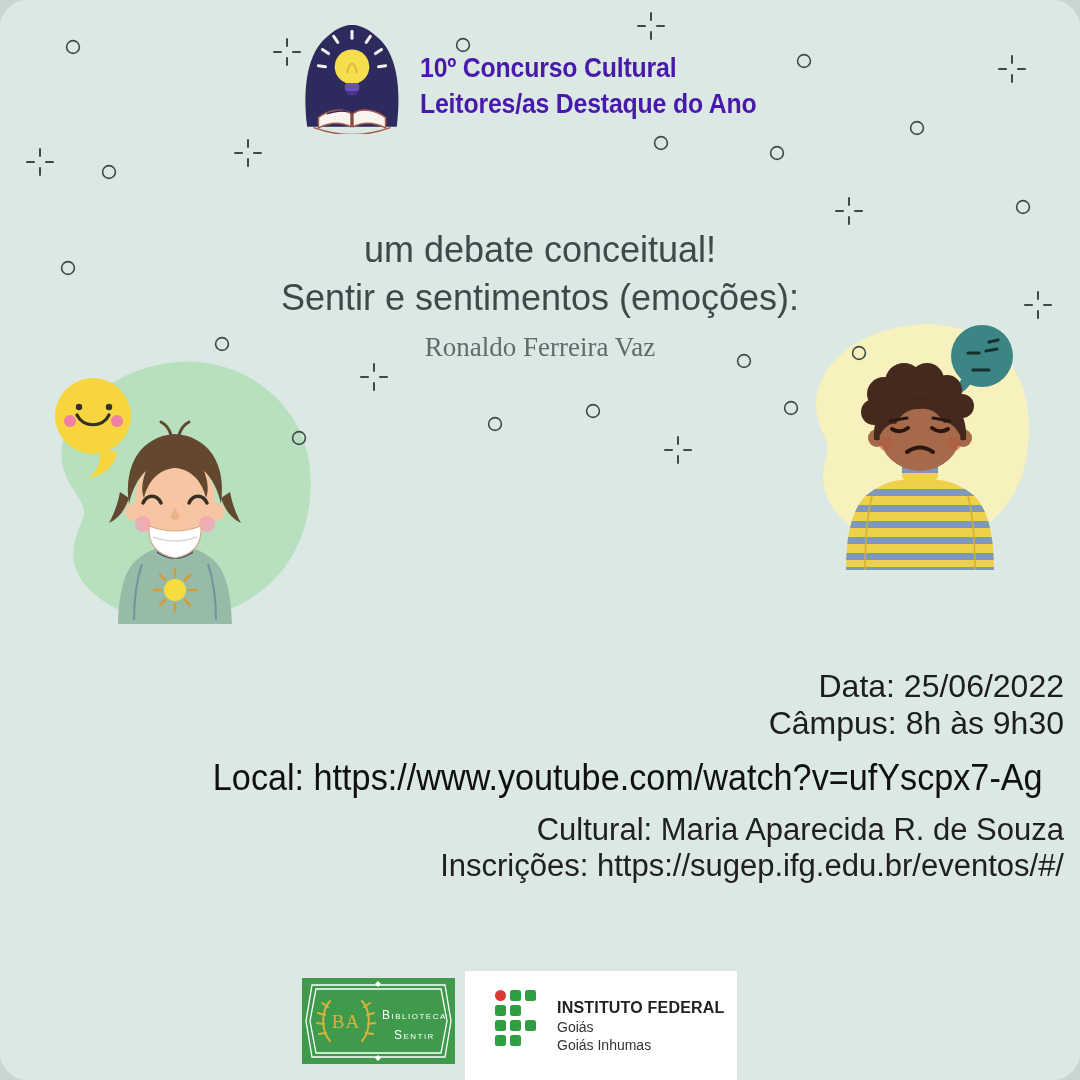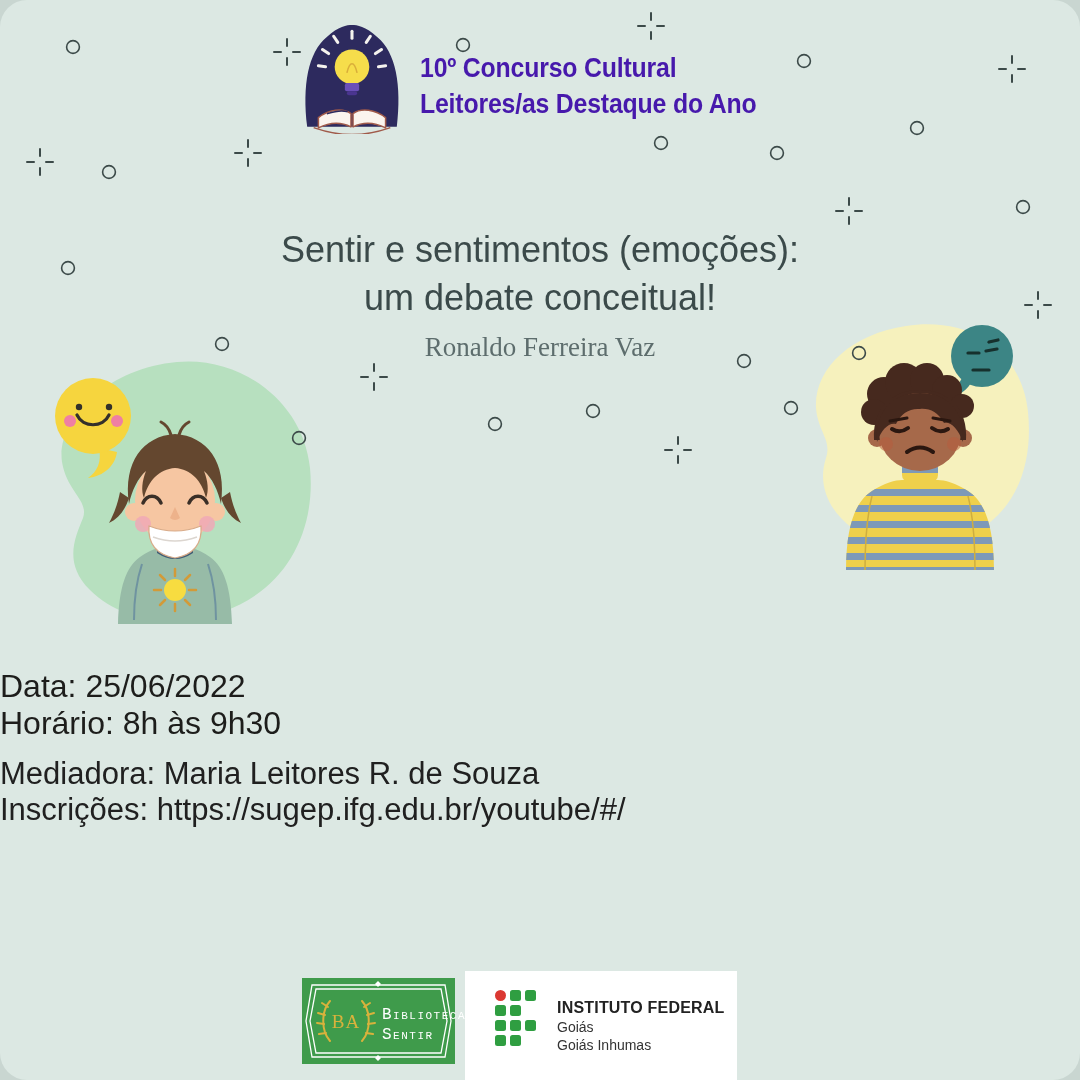--- a/index.html
+++ b/index.html
@@ -25,42 +25,42 @@
   .illu-right{left:780px;top:290px;}
   
   .event-title{
     position:absolute;left:0;right:0;top:226px;z-index:5;
     text-align:center;color:#3b4a4a;font-size:36px;line-height:48px;font-weight:500;
   }
   .event-speaker{
     position:absolute;left:0;right:0;top:332px;z-index:5;
     text-align:center;color:#5d6d6d;font-size:27px;font-family:Liberation Serif, serif;
   }
-  .details{position:absolute;left:0;right:16px;top:668px;z-index:5;text-align:left;color:#1d1d1b;}
+  .details{position:absolute;left:0;right:16px;top:668px;z-index:5;text-align:right;color:#1d1d1b;}
   .details .line-a{font-size:32px;line-height:37px;font-weight:500;}
   .details .line-local{
     font-size:36px;line-height:40px;margin-top:16px;color:#101010;font-weight:500;
   }
   .details .line-local span{display:inline-block;transform:scaleX(.95);}
   .details .line-b{font-size:31px;line-height:36px;color:#202020;}
   .details .gap{height:14px;}
   
   .lib-logo{
     position:absolute;left:302px;top:978px;width:153px;height:86px;z-index:5;
     background:#3f9b4b;
   }
   .lib-logo svg{position:absolute;left:0;top:0;}
   .lib-monogram{
     position:absolute;left:26px;top:33px;width:36px;text-align:center;z-index:2;
     color:#d9b23c;font-family:"Liberation Serif",serif;font-size:19px;letter-spacing:1px;
   }
   .lib-name{
     position:absolute;left:80px;top:27px;z-index:2;color:#ffffff;
-    font-family:Liberation Mono, monospace;font-variant:small-caps;
-    font-size:16px;line-height:20px;letter-spacing:1.5px;
+    font-family:Liberation Sans, sans-serif;font-variant:small-caps;
+    font-size:12px;line-height:20px;letter-spacing:1.5px;text-align:center;
   }
   .ifg-logo{
     position:absolute;left:465px;top:971px;width:272px;height:122px;z-index:5;
     background:#ffffff;
   }
   .ifg-grid{position:absolute;left:30px;top:19px;}
   .ifg-text{position:absolute;left:92px;top:27px;}
   .ifg-line1{font-size:16px;font-weight:bold;color:#222222;letter-spacing:.2px;line-height:20px;}
   .ifg-line2,.ifg-line3{font-size:14px;color:#333333;line-height:18px;}
 </style>
@@ -294,31 +294,32 @@
         <path d="M110,131 L127,128" stroke-width="3"></path>
         <path d="M153,128 L170,131" stroke-width="3"></path>
         <path d="M112,139 Q120,144 128,138" stroke-width="4"></path>
         <path d="M152,138 Q160,144 168,139" stroke-width="4"></path>
         <path d="M127,162 Q140,153 153,162" stroke-width="4"></path>
       </g>
     </g>
   </svg>
 
   <div class="event-title">
+    <div>um debate conceitual!</div>
     <div>Sentir e sentimentos (emoções):</div>
-    <div>um debate conceitual!</div>
   </div>
   <div class="event-speaker">Ronaldo Ferreira Vaz</div>
 
   <div class="details">
     <div class="line-a">Data: 25/06/2022</div>
-    <div class="line-a">Horário: 8h às 9h30</div>
+    <div class="line-a">Câmpus: 8h às 9h30</div>
+    <div class="line-local"><span>Local: https://www.youtube.com/watch?v=ufYscpx7-Ag</span></div>
     <div class="gap"></div>
-    <div class="line-b">Mediadora: Maria Leitores R. de Souza</div>
-    <div class="line-b">Inscrições: https://sugep.ifg.edu.br/youtube/#/</div>
+    <div class="line-b">Cultural: Maria Aparecida R. de Souza</div>
+    <div class="line-b">Inscrições: https://sugep.ifg.edu.br/eventos/#/</div>
   </div>
 
   <div class="lib-logo">
     <svg width="153" height="86" viewBox="0 0 153 86">
       <polygon points="10,7 143,7 149,43 143,79 10,79 4,43" fill="none" stroke="#ffffff" stroke-width="1.3"></polygon>
       <polygon points="14,11 139,11 145,43 139,75 14,75 8,43" fill="none" stroke="#ffffff" stroke-width="1.3"></polygon>
       <path d="M76,3 l3,3 -3,3 -3,-3 Z" fill="#ffffff"></path>
       <path d="M76,77 l3,3 -3,3 -3,-3 Z" fill="#ffffff"></path>
       <g transform="translate(44,43)" stroke="#d9b23c" stroke-width="2" stroke-linecap="round" fill="none">
         <path d="M-16,20 C-25,10 -25,-10 -16,-20"></path>

